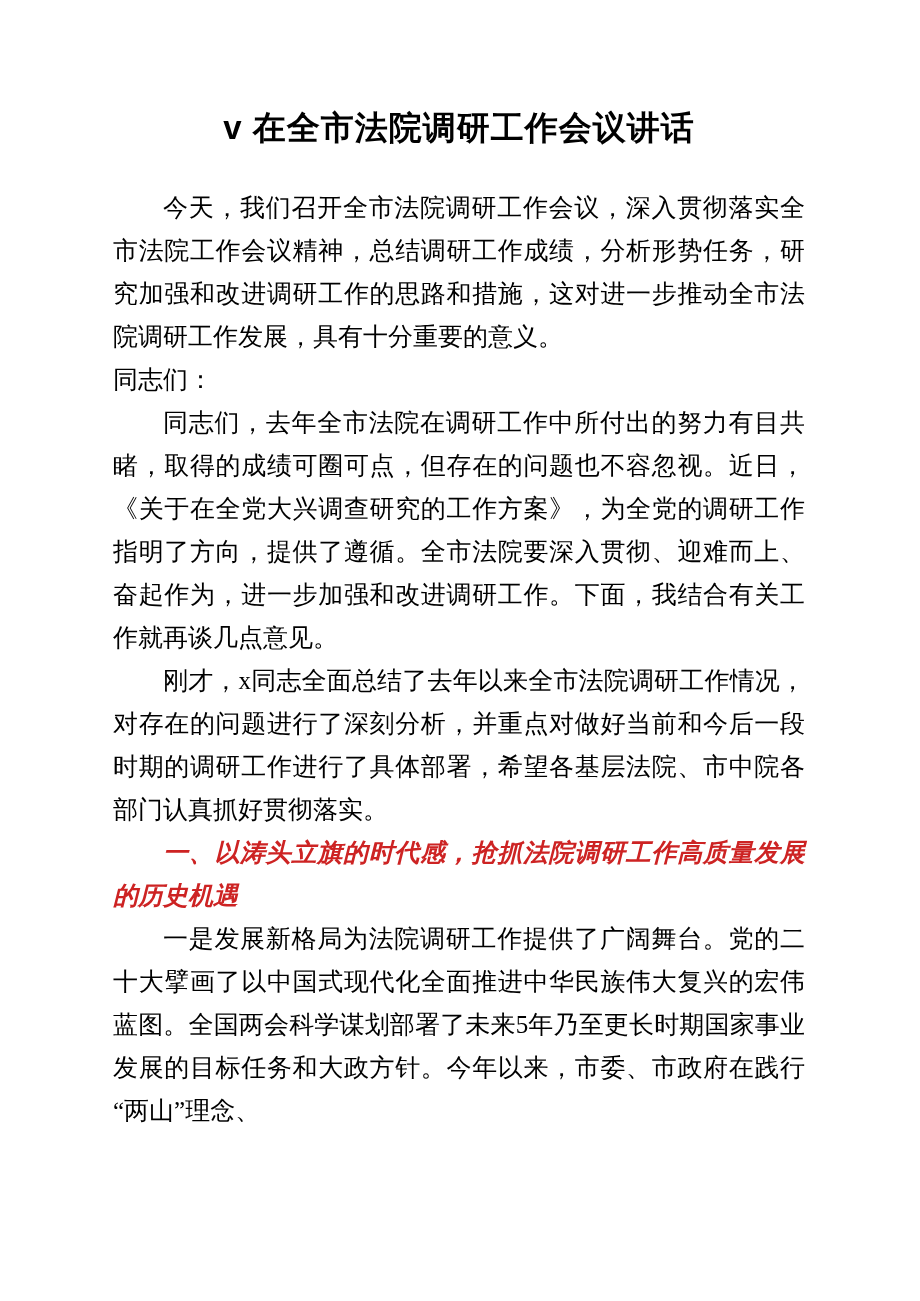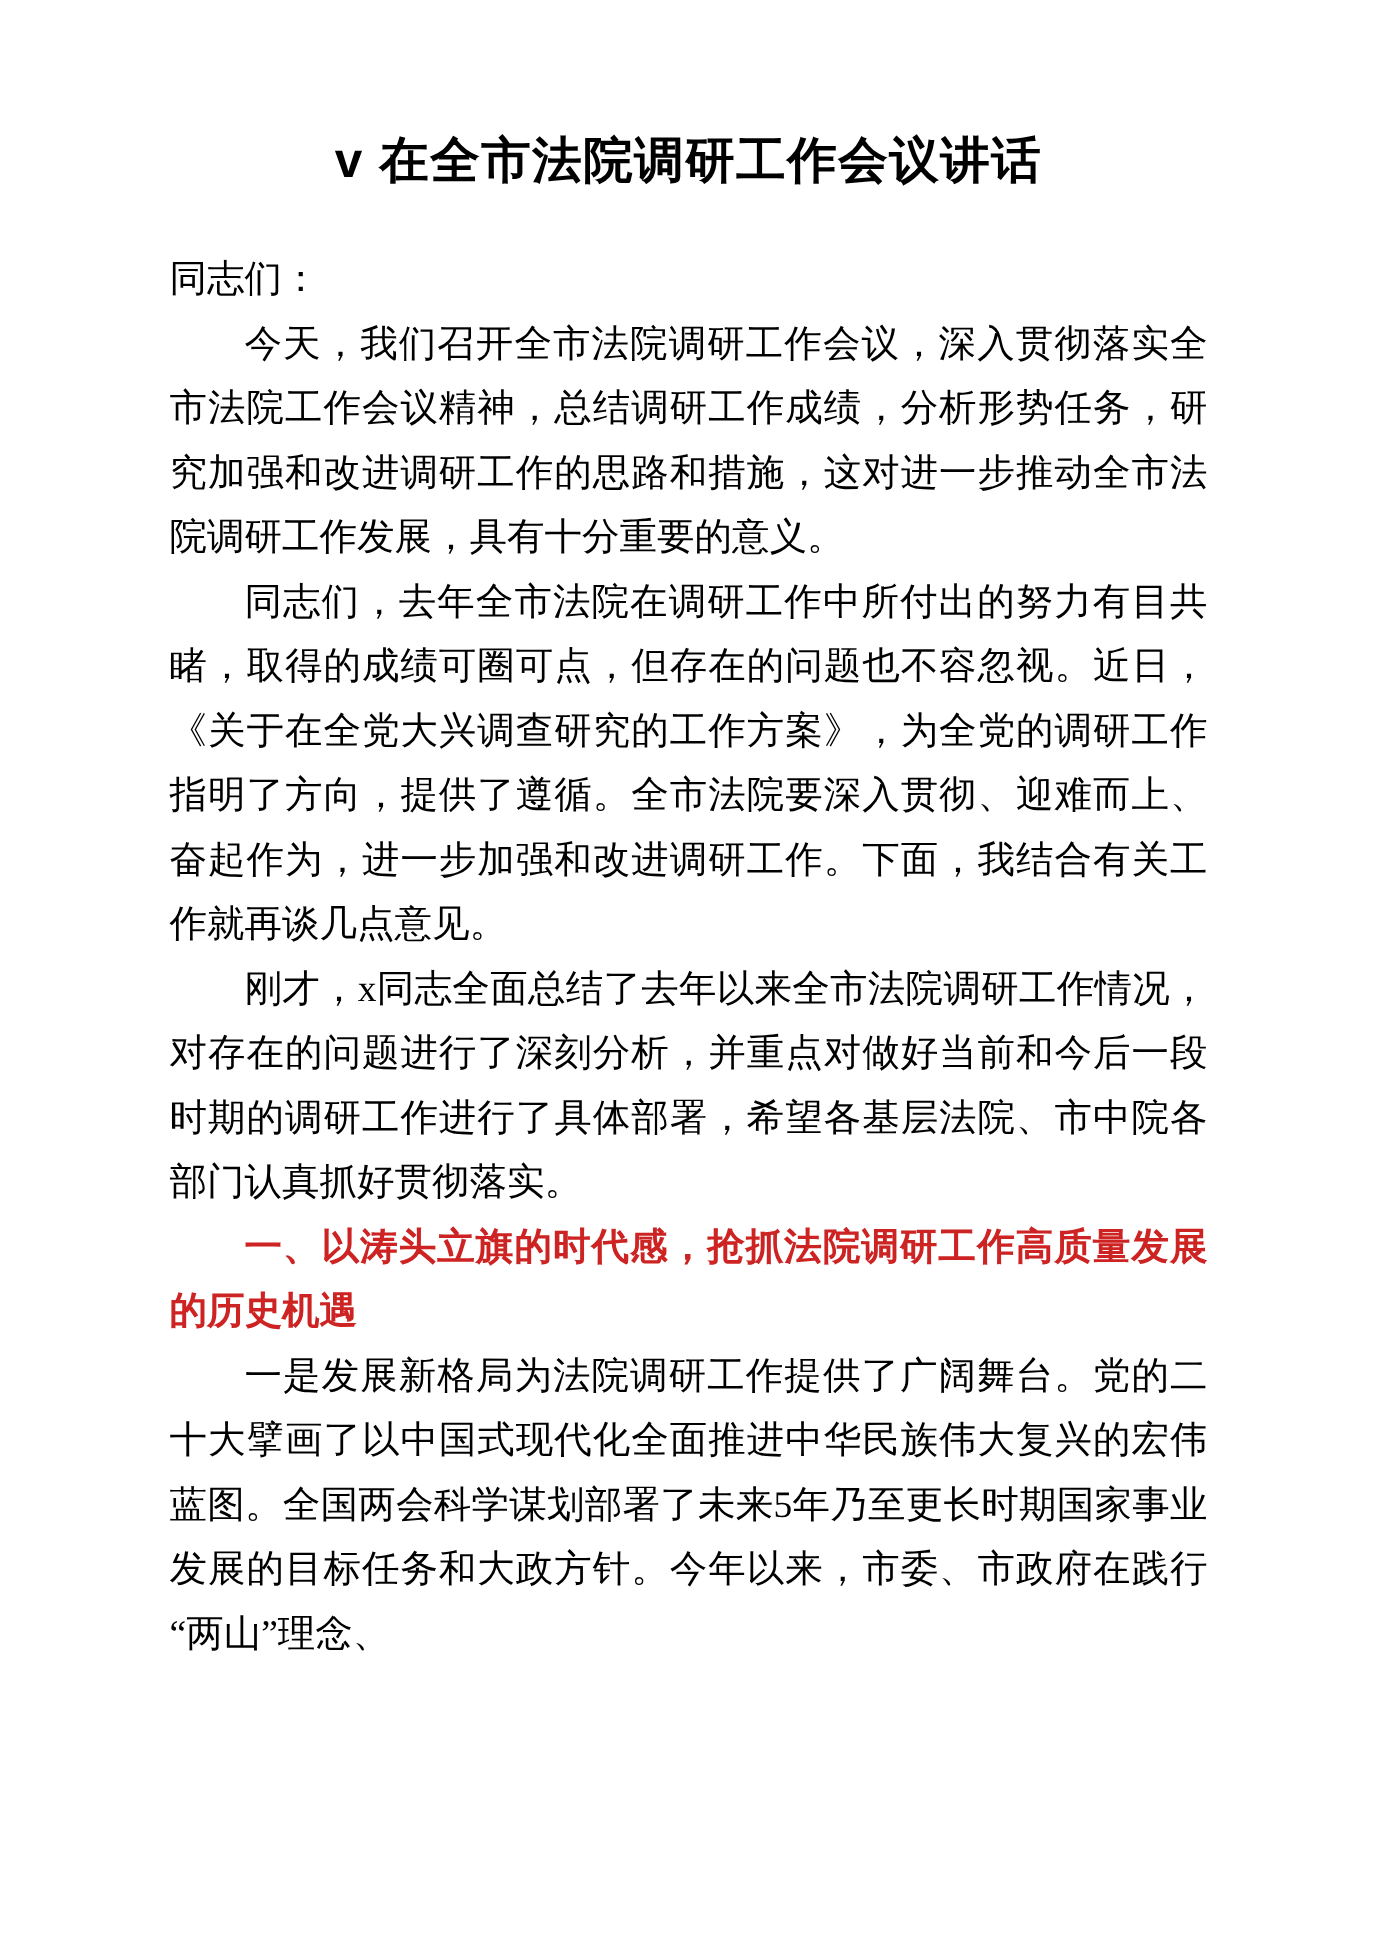--- a/index.html
+++ b/index.html
@@ -7,21 +7,21 @@
     padding: 0;
     background: #ffffff;
   }
   .page {
     position: relative;
     width: 920px;
     height: 1301px;
     box-sizing: border-box;
     background: var(--page-bg, #ffffff);
     color: var(--text-color, #000000);
-    padding: 84px 115px 0 113px;
+    padding: 105px 115px 0 113px;
     overflow: hidden;
     font-family: "Liberation Serif", serif;
   }
   .doc-title {
     margin: 0 0 36px 0;
     font-family: "Liberation Sans", sans-serif;
     font-weight: 700;
     font-size: 33px;
     line-height: 45px;
     text-align: center;
@@ -39,29 +39,30 @@
     font-weight: 400;
     word-break: break-all;
   }
   .para.salutation {
     text-indent: 0;
   }
   .para.heading {
     font-family: "Liberation Sans", sans-serif;
     font-weight: 700;
     color: var(--accent-red, #cd2323);
+    font-style: italic;
   }
 </style>
 </head>
 <body>
 
 <div class="page">
   <h1 class="doc-title">v 在全市法院调研工作会议讲话</h1>
   <div class="doc-body" id="doc-body">
-    <p class="para salutation">同志们：</p>
+    <p class="para">今天，我们召开全市法院调研工作会议，深入贯彻落实全市法院工作会议精神，总结调研工作成绩，分析形势任务，研究加强和改进调研工作的思路和措施，这对进一步推动全市法院调研工作发展，具有十分重要的意义。</p>
 
-  <p class="para">今天，我们召开全市法院调研工作会议，深入贯彻落实全市法院工作会议精神，总结调研工作成绩，分析形势任务，研究加强和改进调研工作的思路和措施，这对进一步推动全市法院调研工作发展，具有十分重要的意义。</p>
+  <p class="para salutation">同志们：</p>
       <p class="para">同志们，去年全市法院在调研工作中所付出的努力有目共睹，取得的成绩可圈可点，但存在的问题也不容忽视。近日，《关于在全党大兴调查研究的工作方案》，为全党的调研工作指明了方向，提供了遵循。全市法院要深入贯彻、迎难而上、奋起作为，进一步加强和改进调研工作。下面，我结合有关工作就再谈几点意见。</p>
       <p class="para">刚才，x同志全面总结了去年以来全市法院调研工作情况，对存在的问题进行了深刻分析，并重点对做好当前和今后一段时期的调研工作进行了具体部署，希望各基层法院、市中院各部门认真抓好贯彻落实。</p>
       <p class="para heading">一、以涛头立旗的时代感，抢抓法院调研工作高质量发展的历史机遇</p>
       <p class="para">一是发展新格局为法院调研工作提供了广阔舞台。党的二十大擘画了以中国式现代化全面推进中华民族伟大复兴的宏伟蓝图。全国两会科学谋划部署了未来5年乃至更长时期国家事业发展的目标任务和大政方针。今年以来，市委、市政府在践行“两山”理念、</p>
     </div>
 </div>
 
 </body></html>

